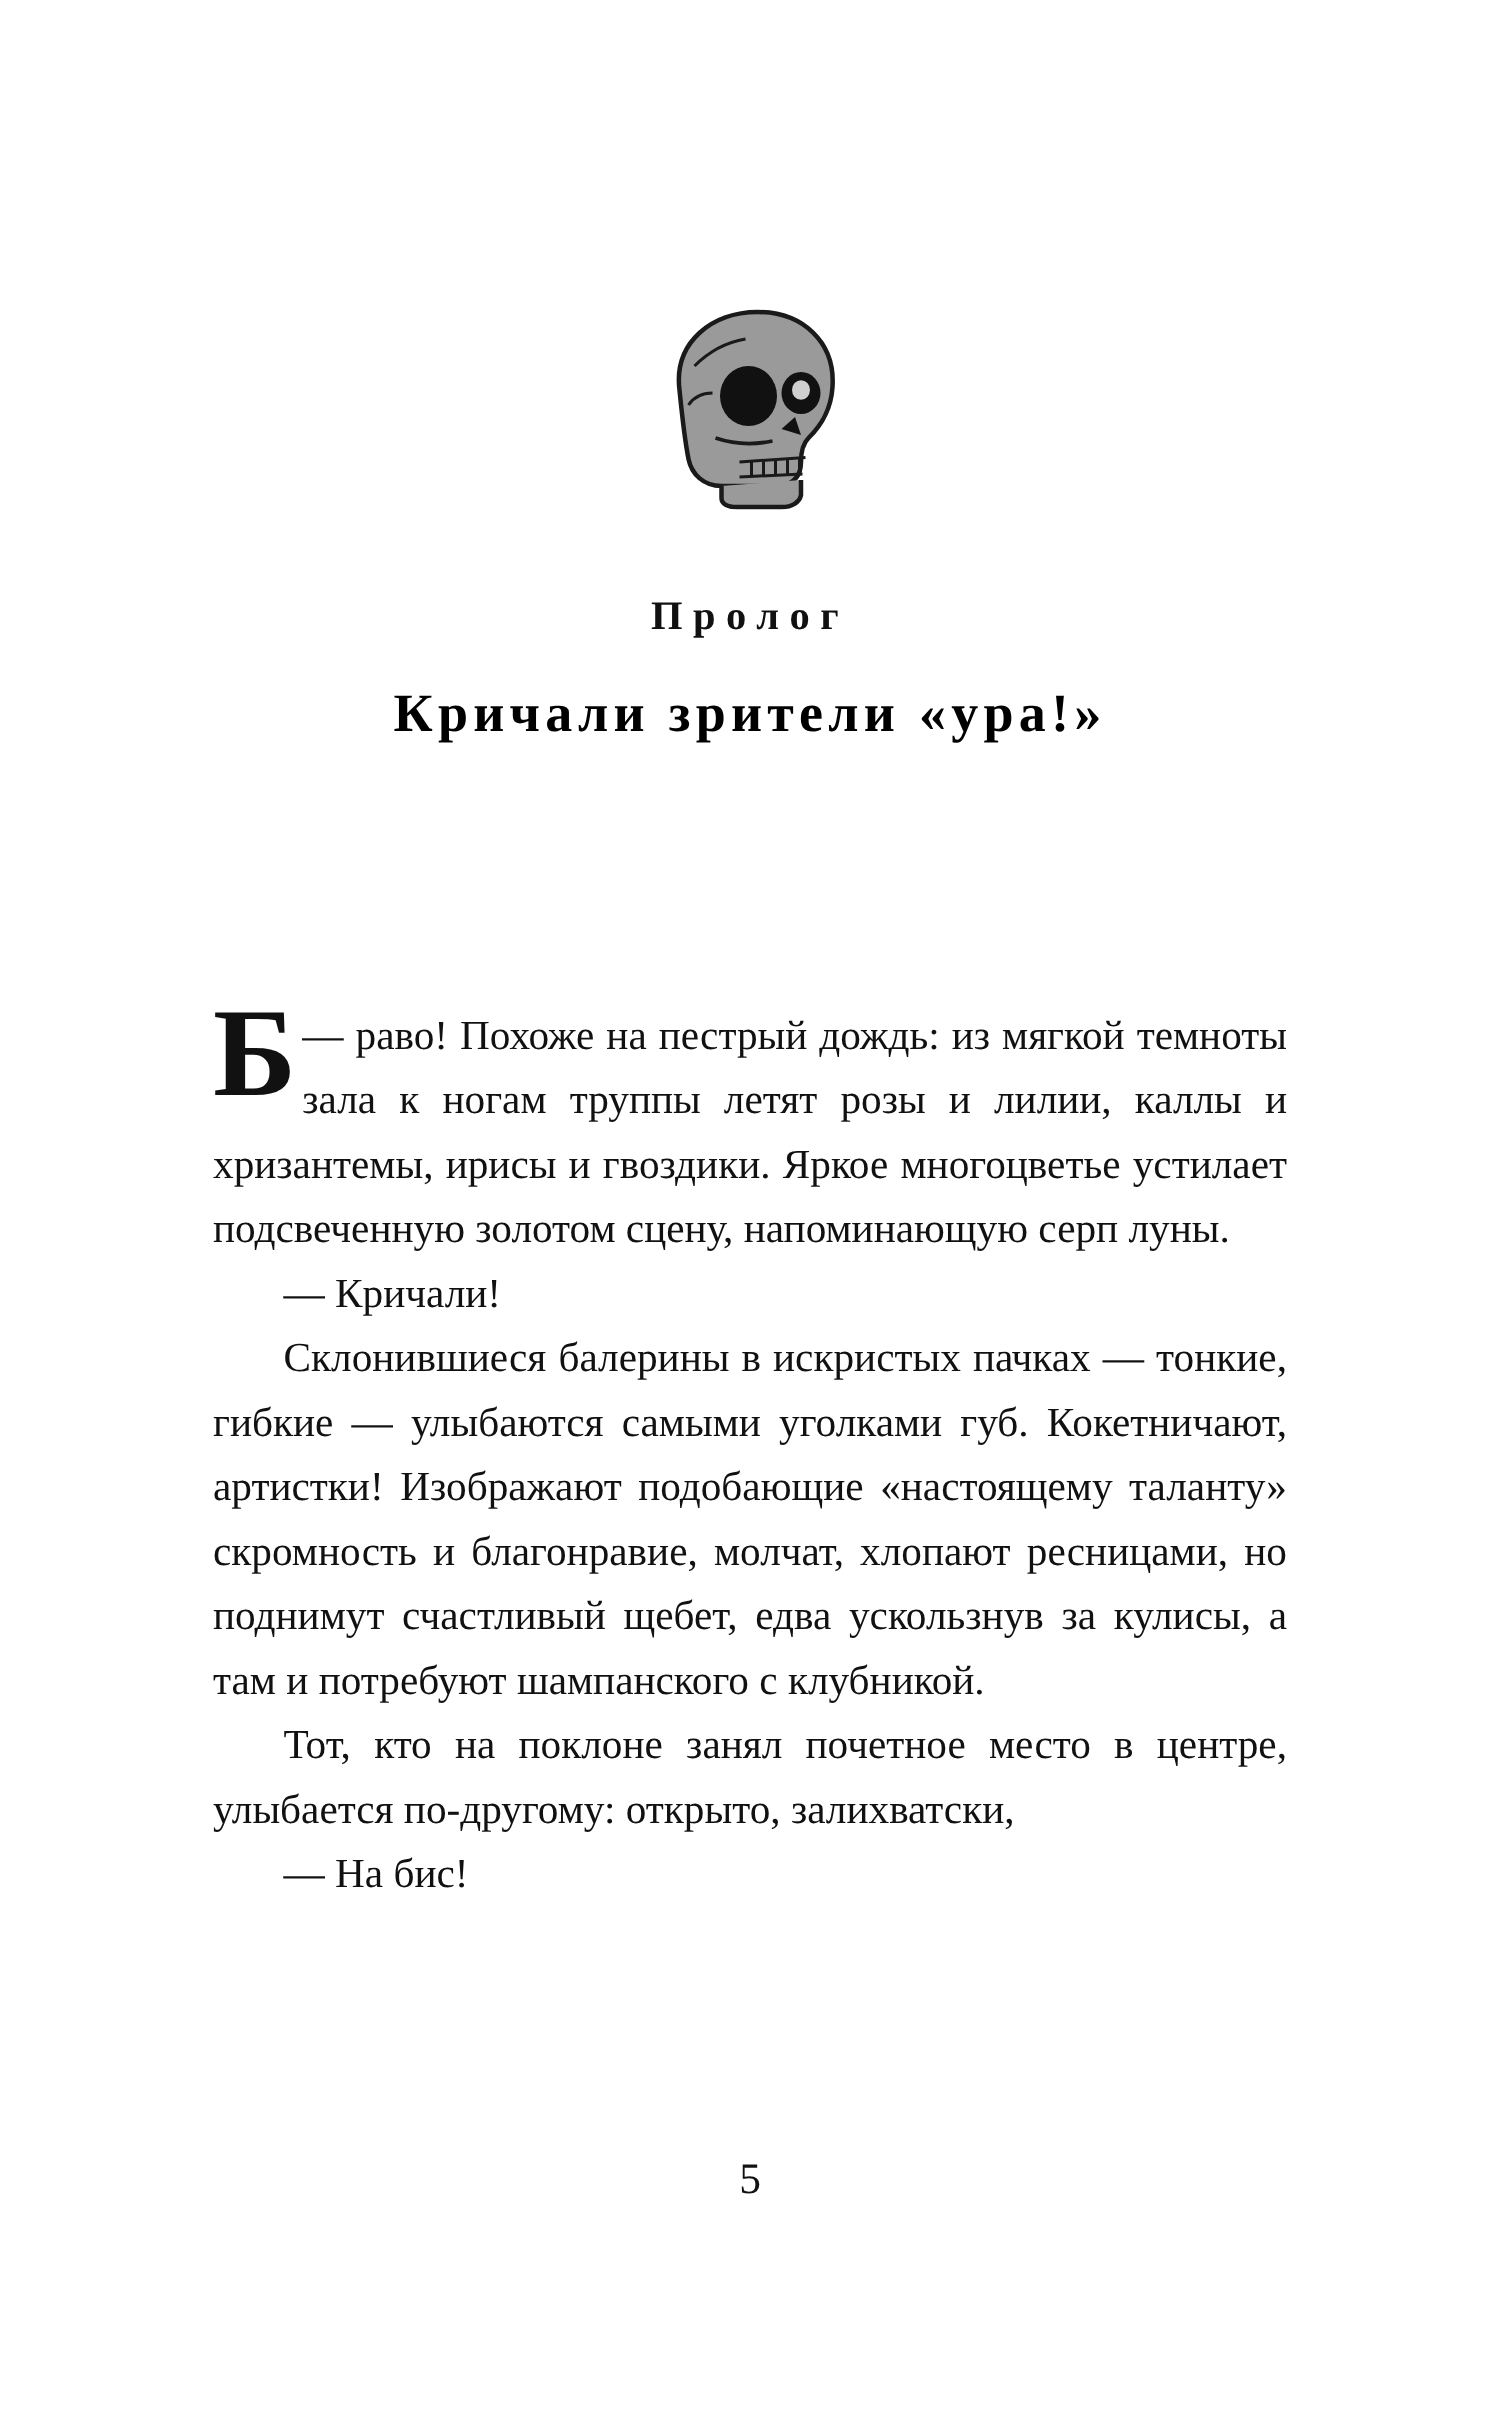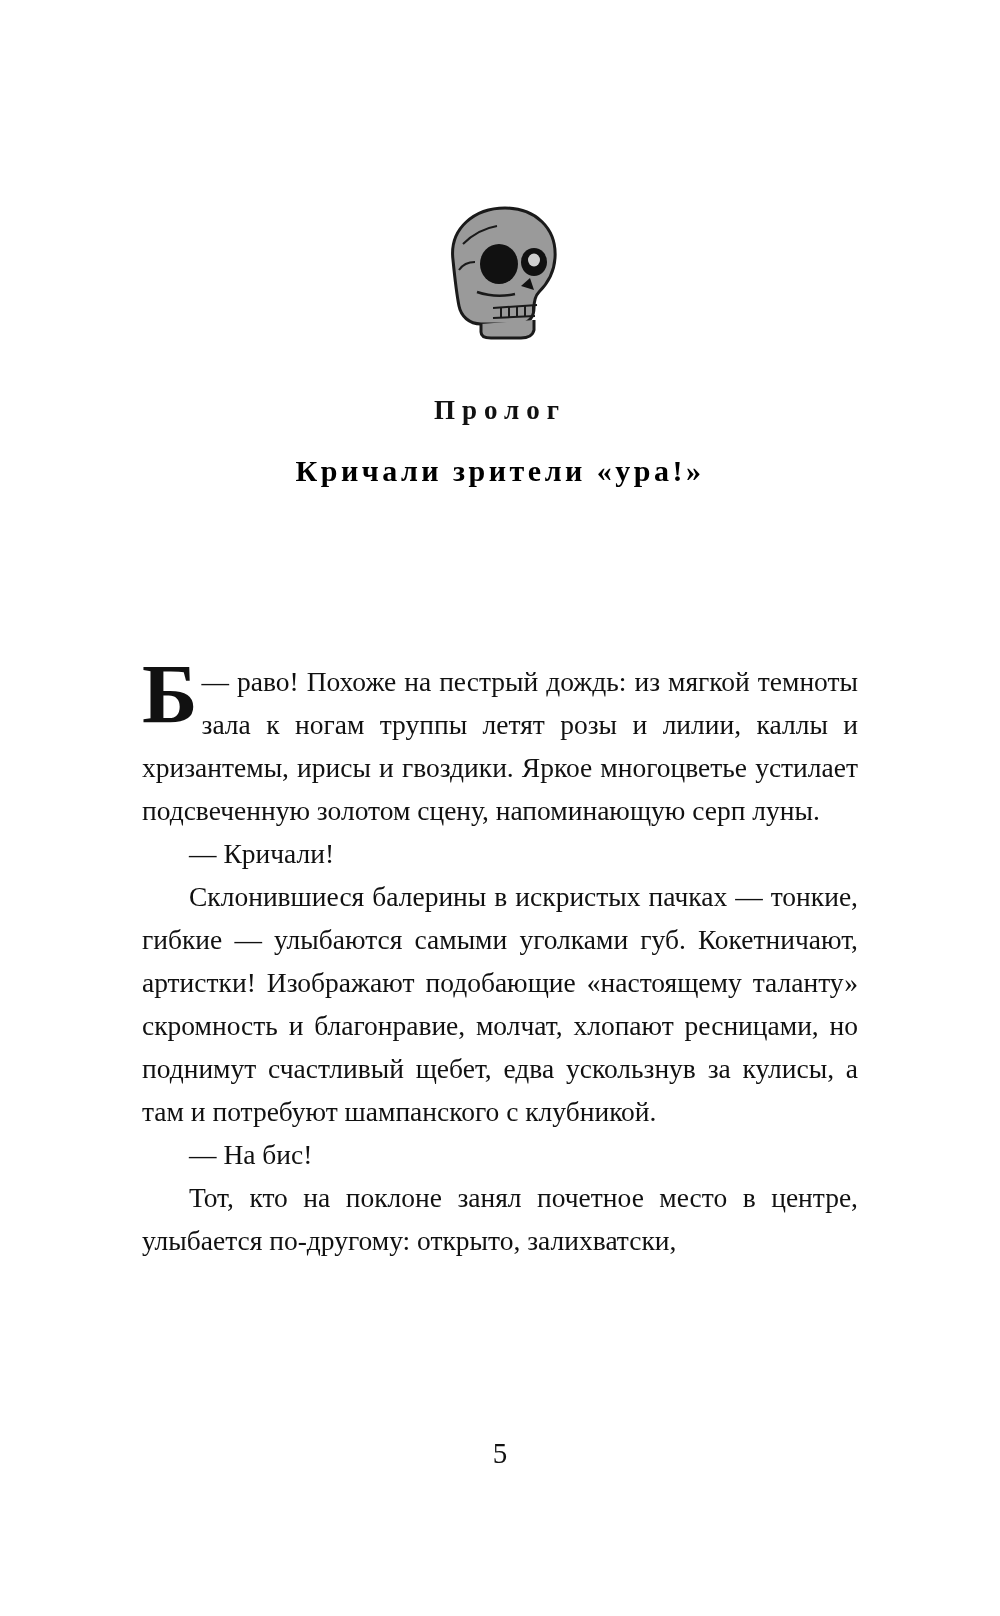--- a/index.html
+++ b/index.html
@@ -42,21 +42,21 @@
     font-size: 27px;
     font-weight: bold;
     letter-spacing: 7px;
     color: #111;
     text-transform: none;
   }
   .chapter-title {
     text-align: center;
     margin-top: 28px;
     font-family: "Liberation Serif", serif;
-    font-size: 30px;
+    font-size: 36px;
     font-weight: bold;
     letter-spacing: 3.5px;
     color: #000;
   }
 
   
   .body-block {
     margin: 0 auto;
     width: 716px;
     margin-top: 172px;
@@ -142,19 +142,19 @@
 
   <div class="chapter-label">Пролог</div>
   <div class="chapter-title">Кричали зрители «ура!»</div>
 
   <div class="body-block">
     <p class="first">
       <span class="dash-lead">—&nbsp;</span><span class="dropcap">Б</span><span>раво!  Похоже на пестрый дождь: из мягкой темноты зала к ногам труппы летят розы и лилии, каллы и хризантемы, ирисы и гвоздики. Яркое многоцветье устилает подсвеченную золотом сцену, напоминающую серп луны.</span>
     </p>
     <p>— Кричали!</p>
     <p>Склонившиеся балерины в искристых пачках — тонкие, гибкие — улыбаются самыми уголками губ. Кокетничают, артистки! Изображают подобающие «настоящему таланту» скромность и благонравие, молчат, хлопают ресницами, но поднимут счастливый щебет, едва ускользнув за кулисы, а там и потребуют шампанского с клубникой.</p>
+    <p>Тот, кто на поклоне занял почетное место в центре, улыбается по-другому: открыто, залихватски,</p>
     <p>— На бис!</p>
-    <p>Тот, кто на поклоне занял почетное место в центре, улыбается по-другому: открыто, залихватски,</p>
   </div>
 
   <div class="folio">5</div>
 
 </div>
 
 </body></html>

